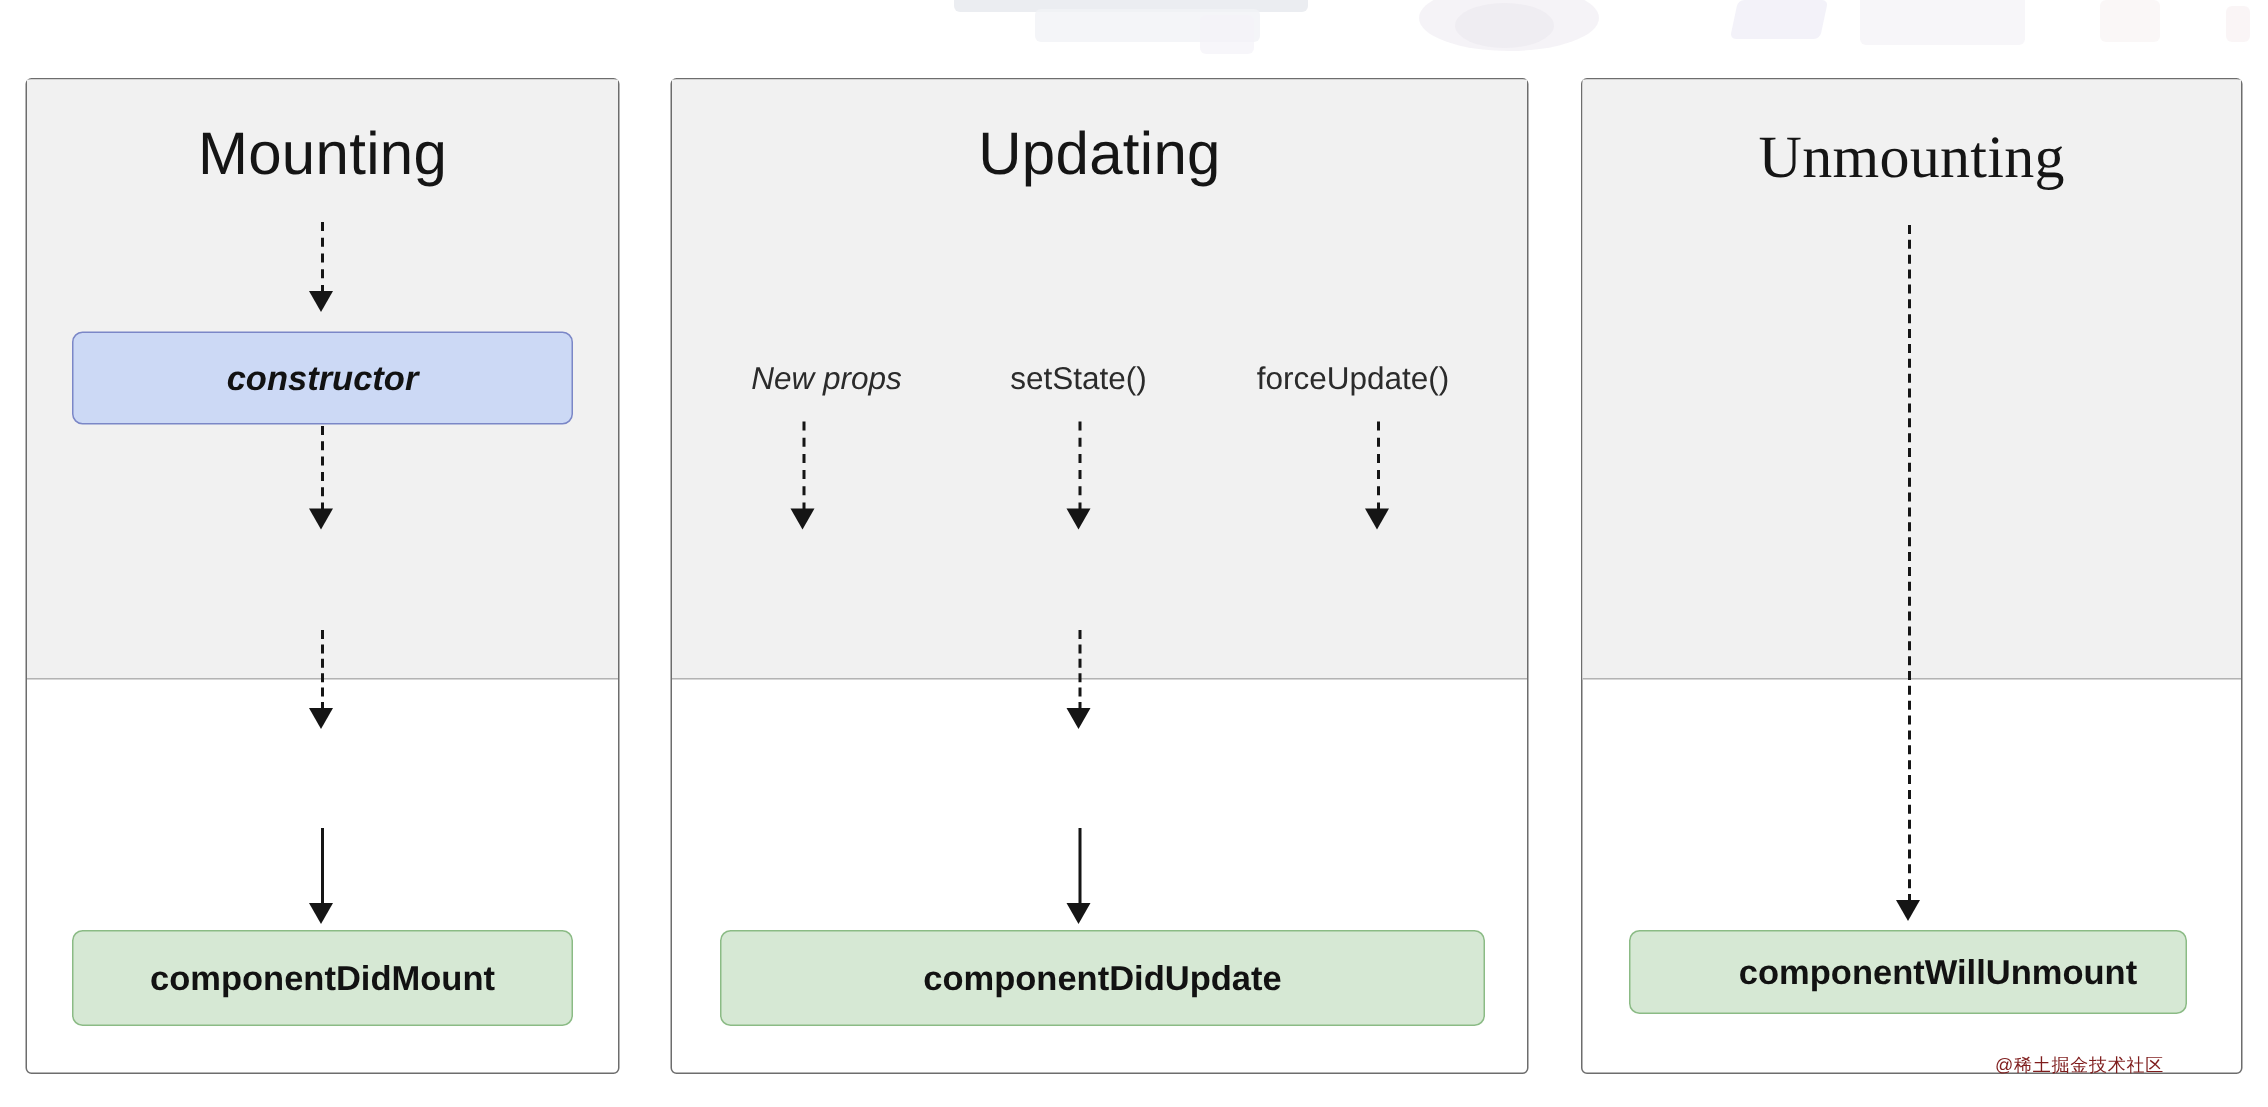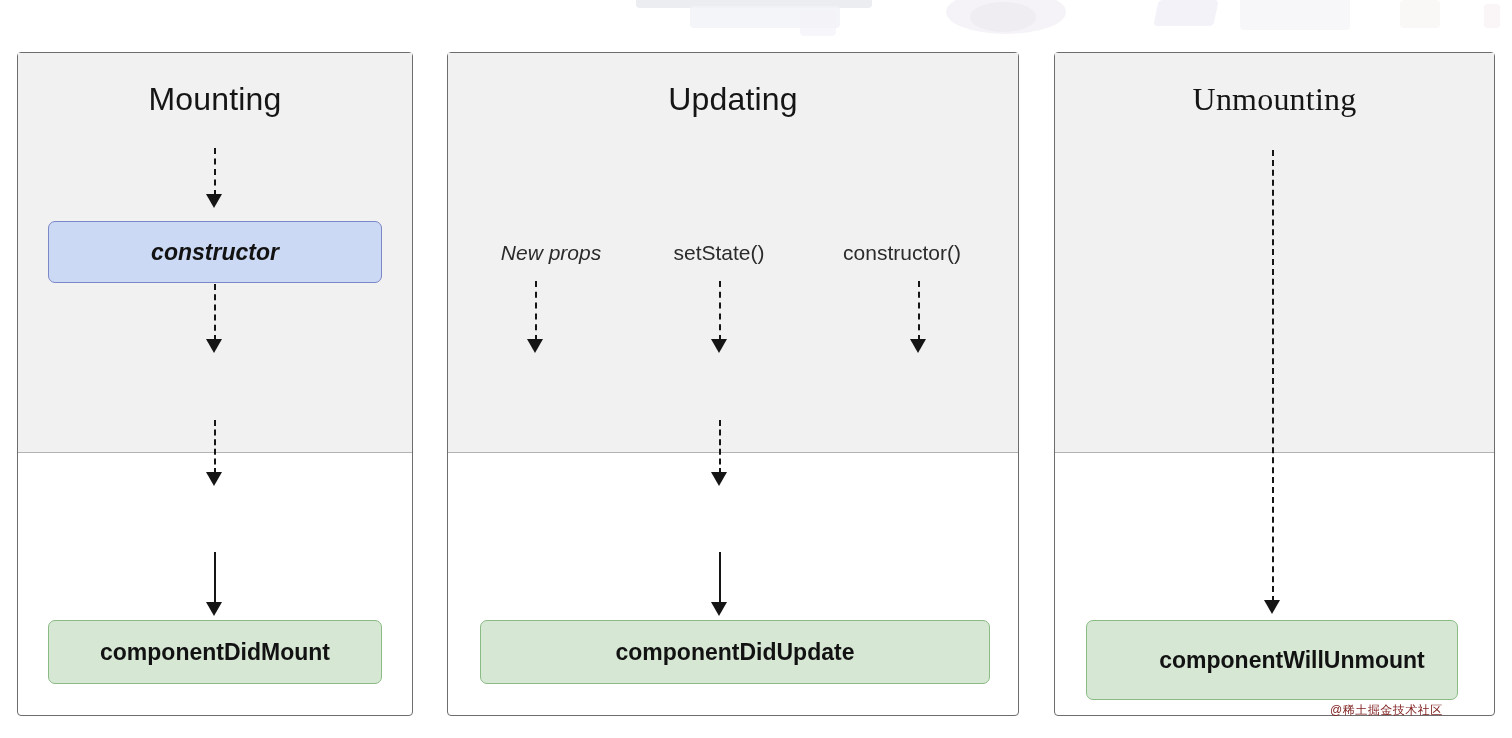--- a/index.html
+++ b/index.html
@@ -50,21 +50,21 @@
     top: 0;
     right: 0;
     background: #f1f1f1;
     border-bottom: 1.5px solid #b3b3b3;
   }
   .phase-title {
     position: absolute;
     left: 0;
     right: 0;
     text-align: center;
-    font-size: 32px;
+    font-size: 40px;
     font-weight: 400;
     color: #151515;
     letter-spacing: .2px;
     white-space: nowrap;
   }
 
   
   .vline {
     position: absolute;
     width: 0;
@@ -171,21 +171,21 @@
 
   <div class="node blue" style="left:48px; top:221px; width:334px; height:62px;">
     <span>constructor</span>
   </div>
 
   <div class="vline dashed" style="left:214px; top:284px; height:57px;"></div>
   <div class="arrowhead" style="left:206px; top:339px;"></div>
 
   <div class="trigger italic" style="left:551px; top:241px;">New props</div>
   <div class="trigger" style="left:719px; top:241px;">setState()</div>
-  <div class="trigger" style="left:902px; top:241px;">constructor()</div>
+  <div class="trigger" style="left:902px; top:241px;">forceUpdate()</div>
 
   <div class="vline dashed" style="left:535px; top:281px; height:60px;"></div>
   <div class="arrowhead" style="left:527px; top:339px;"></div>
 
   <div class="vline dashed" style="left:719px; top:281px; height:60px;"></div>
   <div class="arrowhead" style="left:711px; top:339px;"></div>
 
   <div class="vline dashed" style="left:918px; top:281px; height:60px;"></div>
   <div class="arrowhead" style="left:910px; top:339px;"></div>
 
@@ -207,19 +207,19 @@
     <span>componentDidUpdate</span>
   </div>
 
   <div class="node green" style="left:48px; top:620px; width:334px; height:64px;">
     <span>componentDidMount</span>
   </div>
 
   <div class="vline dashed" style="left:1272px; top:150px; height:452px;"></div>
   <div class="arrowhead" style="left:1264px; top:600px;"></div>
 
-  <div class="node green" style="left:1086px; top:620px; width:372px; height:80px;padding-left:40px;">
+  <div class="node green" style="left:1086px; top:620px; width:372px; height:56px;padding-left:40px;">
     <span>componentWillUnmount</span>
   </div>
 
   <div class="watermark" style="left:1330px; top:702px;">@稀土掘金技术社区</div>
 
 </div>
 
 </body></html>

